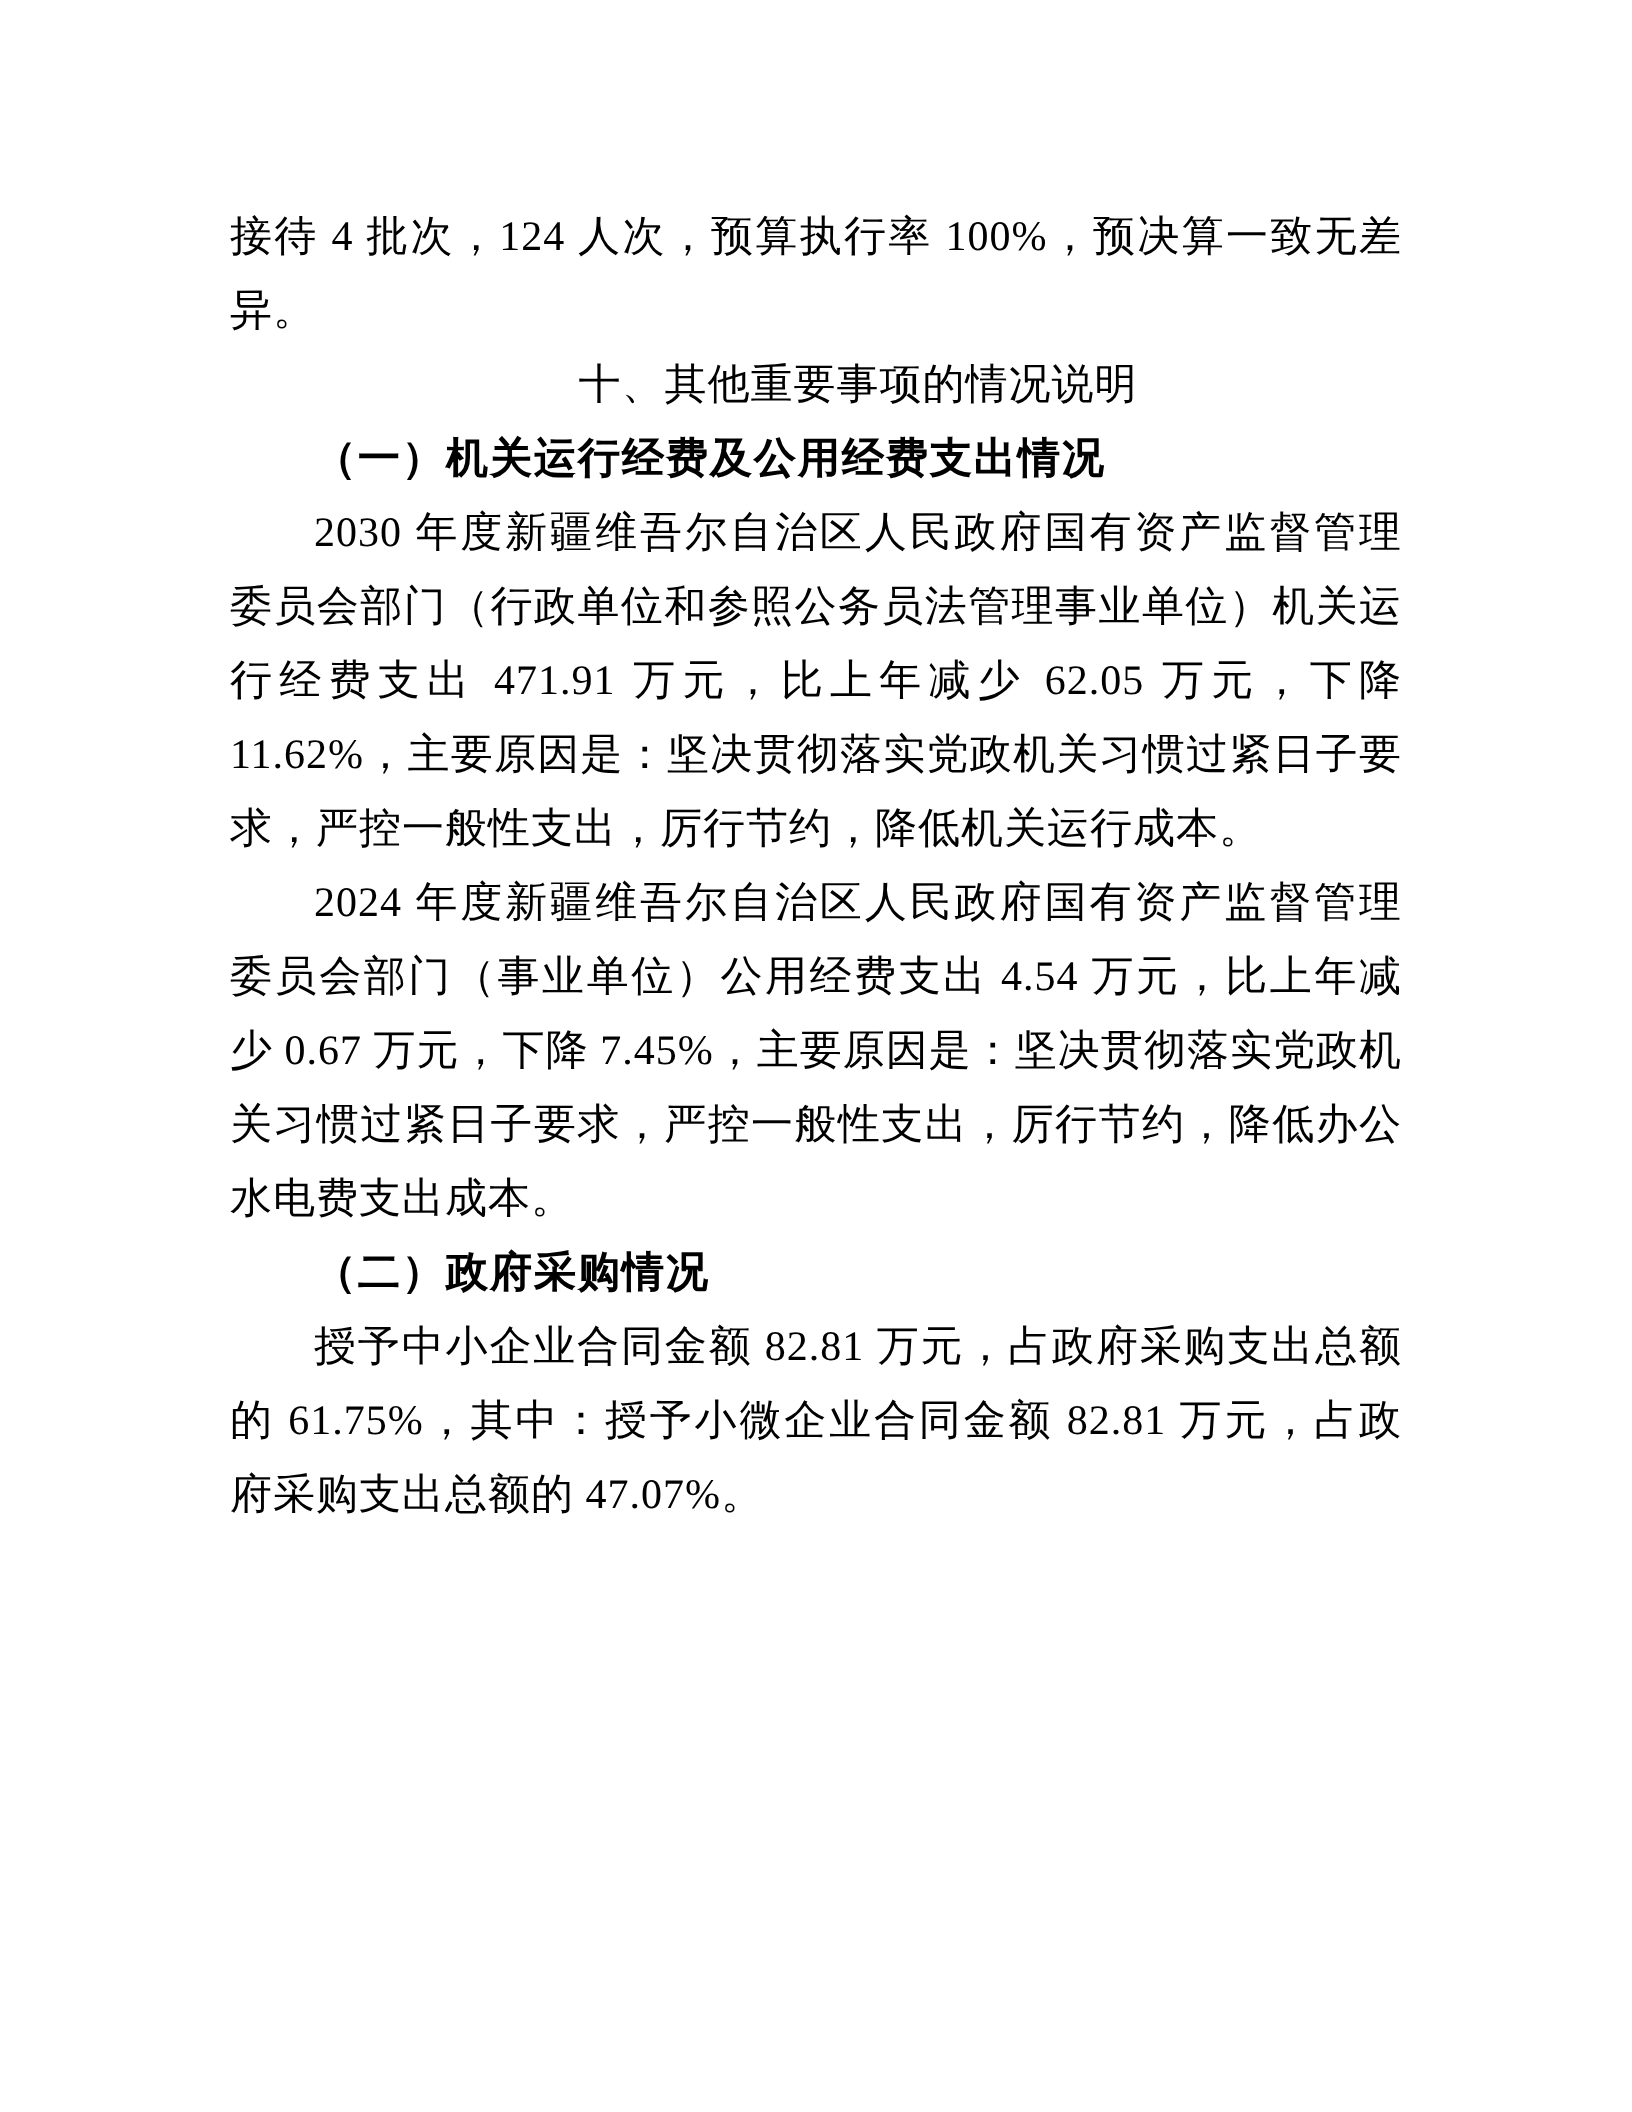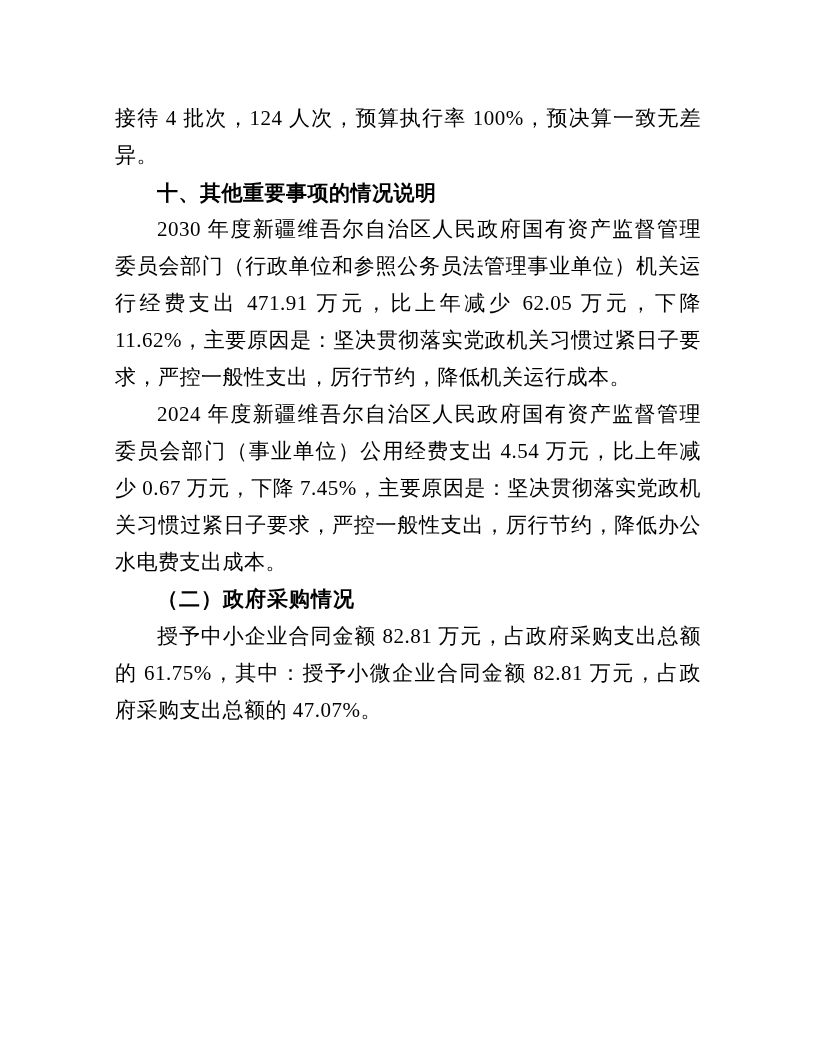--- a/index.html
+++ b/index.html
@@ -32,39 +32,40 @@
     letter-spacing: 0.5px;
   }
   .para-continuation {
     margin: 0;
     text-indent: 0;
     letter-spacing: 0.5px;
   }
   .heading-1 {
     margin: 0;
     text-indent: 2em;
-    font-weight: bold;
+    font-weight: normal;
     font-family: "Liberation Sans", "DejaVu Sans", sans-serif;
     letter-spacing: 0.5px;
-    text-align: left;
+    text-align: center;
   }
   .heading-2 {
     margin: 0;
     text-indent: 2em;
     font-weight: bold;
     font-family: "Liberation Serif", "DejaVu Serif", serif;
     letter-spacing: 1px;
     text-align: left;
   }
 </style>
 </head>
 <body>
 
 <div class="page">
   <div class="content">
     <p class="para-continuation">接待 4 批次，124 人次，预算执行率 100%，预决算一致无差异。</p>
     <p class="heading-1">十、其他重要事项的情况说明</p>
+    <p class="heading-2">（一）机关运行经费及公用经费支出情况</p>
     <p class="para">2030 年度新疆维吾尔自治区人民政府国有资产监督管理委员会部门（行政单位和参照公务员法管理事业单位）机关运行经费支出 471.91 万元，比上年减少 62.05 万元，下降 11.62%，主要原因是：坚决贯彻落实党政机关习惯过紧日子要求，严控一般性支出，厉行节约，降低机关运行成本。</p>
     <p class="para">2024 年度新疆维吾尔自治区人民政府国有资产监督管理委员会部门（事业单位）公用经费支出 4.54 万元，比上年减少 0.67 万元，下降 7.45%，主要原因是：坚决贯彻落实党政机关习惯过紧日子要求，严控一般性支出，厉行节约，降低办公水电费支出成本。</p>
     <p class="heading-2">（二）政府采购情况</p>
     <p class="para">授予中小企业合同金额 82.81 万元，占政府采购支出总额的 61.75%，其中：授予小微企业合同金额 82.81 万元，占政府采购支出总额的 47.07%。</p>
   </div>
 </div>
 
 </body></html>

